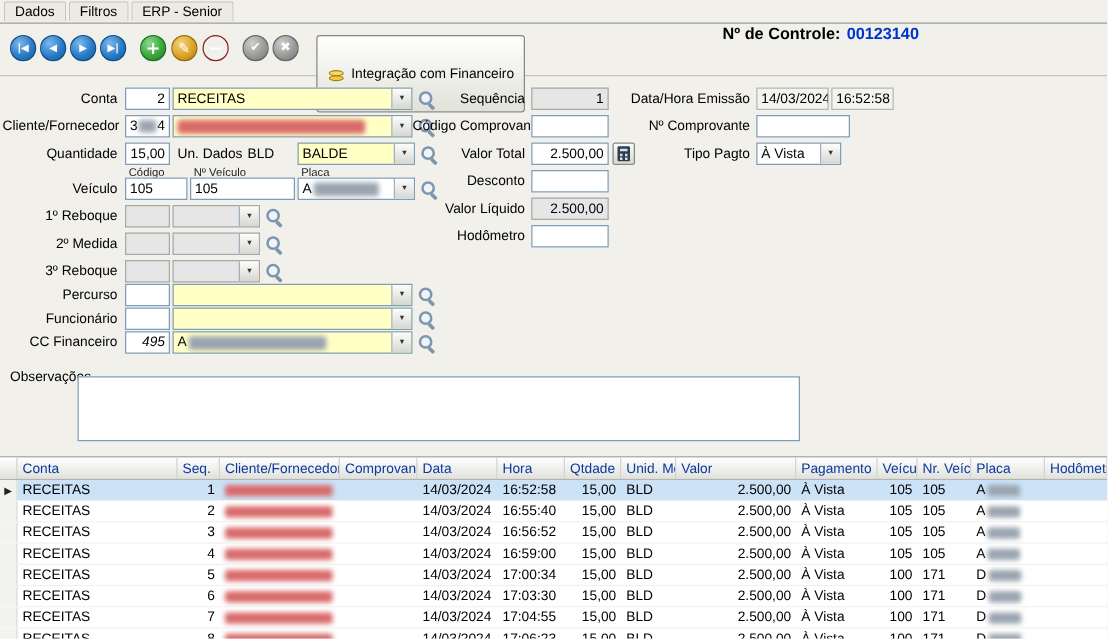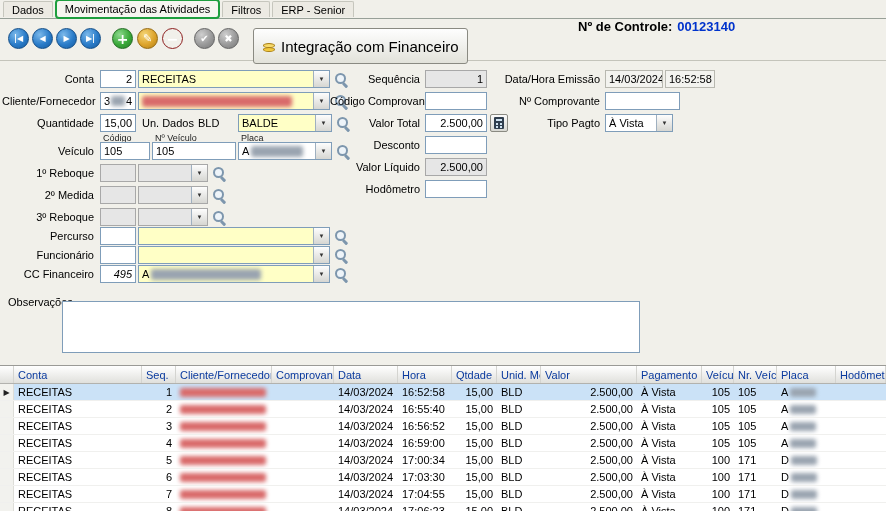--- a/index.html
+++ b/index.html
@@ -12,21 +12,21 @@
 
   
   .toolbar{position:absolute;left:0;top:20px;width:886px;height:40px;border-bottom:1px solid #c4c4bb;}
   .cbtn{position:absolute;width:21px;height:21px;border-radius:50%;display:flex;align-items:center;justify-content:center;color:#fff;cursor:pointer;box-sizing:border-box;font-family:"DejaVu Sans",sans-serif;font-weight:bold;}
   .cbtn span{pointer-events:none;}
   .blue{background:radial-gradient(circle at 35% 30%,#7cb9ea,#2a7cc9 55%,#155a9e);border:1px solid #114d88;font-size:8px;}
   .green{background:radial-gradient(circle at 35% 30%,#8ed98e,#3aa93a 55%,#267d26);border:1px solid #1f6b1f;font-size:14px;}
   .gold{background:radial-gradient(circle at 35% 30%,#f4d578,#dda42c 55%,#b07d15);border:1px solid #96690f;font-size:11px;}
   .red{background:radial-gradient(circle at 35% 30%,#ef9090,#d24040 55%,#a02424;);border:1px solid #8d1f1f;font-size:14px;}
   .grayc{background:radial-gradient(circle at 35% 30%,#cfcfcf,#9a9a9a 55%,#767676);border:1px solid #646464;font-size:10px;}
-  .btn{position:absolute;height:24px;background:linear-gradient(#fefefe,#e2e2da);border:1px solid #8a8a82;border-radius:3px;display:flex;align-items:center;gap:5px;padding:5px 8px;font-size:15px;cursor:pointer;white-space:nowrap;}
+  .btn{position:absolute;height:24px;background:linear-gradient(#fefefe,#e2e2da);border:1px solid #8a8a82;border-radius:3px;display:flex;align-items:center;gap:5px;padding:18px 8px;font-size:11px;cursor:pointer;white-space:nowrap;}
   .btn.disabled{color:#9a9a9a;background:linear-gradient(#f5f5f0,#e9e9e2);border-color:#bcbcb4;cursor:default;}
   .coins{position:relative;width:14px;height:12px;display:inline-block;}
   .coins::before{content:'';position:absolute;left:1px;bottom:0;width:10px;height:3px;background:#f2c93e;border:1px solid #a87f16;border-radius:50%;}
   .coins::after{content:'';position:absolute;left:1px;bottom:4px;width:10px;height:3px;background:#f7da6b;border:1px solid #a87f16;border-radius:50%;}
   .btn.disabled .coins{opacity:.45;filter:grayscale(60%);}
   .controle{position:absolute;left:578px;top:19px;font-size:13px;font-weight:bold;white-space:nowrap;}
   .controle .val{color:#0033cc;margin-left:5px;}
 
   
   .lbl{position:absolute;white-space:nowrap;}
@@ -67,21 +67,20 @@
   .c-hora{width:54px}.c-qt{width:45px}.c-un{width:44px}.c-val{width:96px}.c-pag{width:65px}
   .c-vei{width:32px}.c-nrv{width:43px}.c-pla{width:59px}.c-hod{width:50px}
 </style>
 </head>
 <body>
 
 <div class="app">
 
   <div class="tabbar">
     <div class="tab">Dados</div>
-    <div class="tab active">Movimentação das Atividades</div>
     <div class="tab">Filtros</div>
     <div class="tab">ERP - Senior</div>
   </div>
 
   <div class="toolbar">
     <div class="cbtn blue" style="left:8px;top:8px;">
         <span>|◀</span>
       </div>
     <div class="cbtn blue" style="left:32px;top:8px;">
         <span>◀</span>

